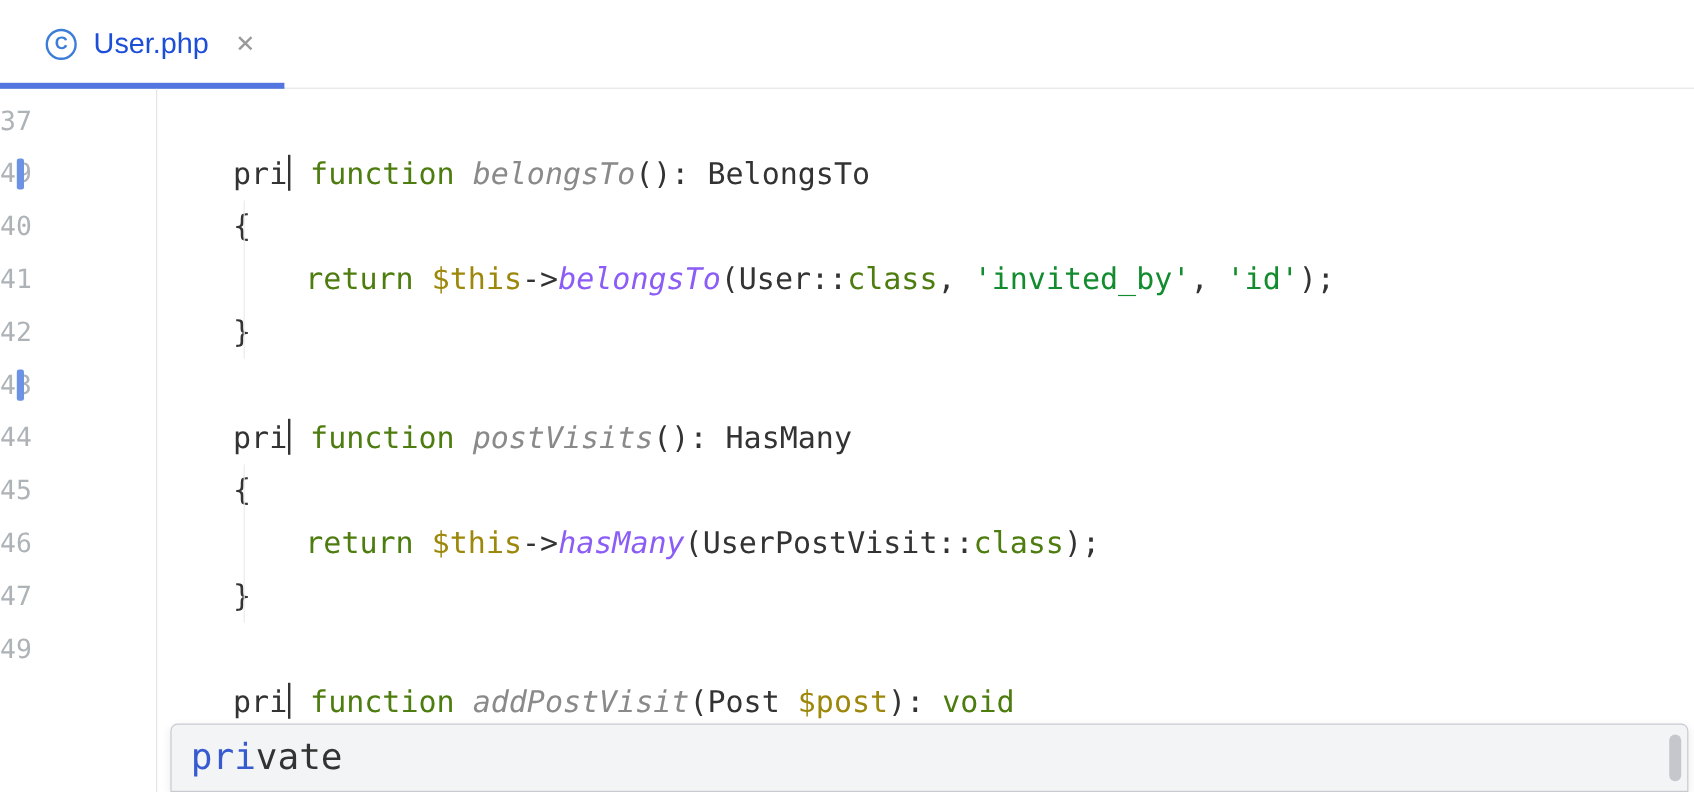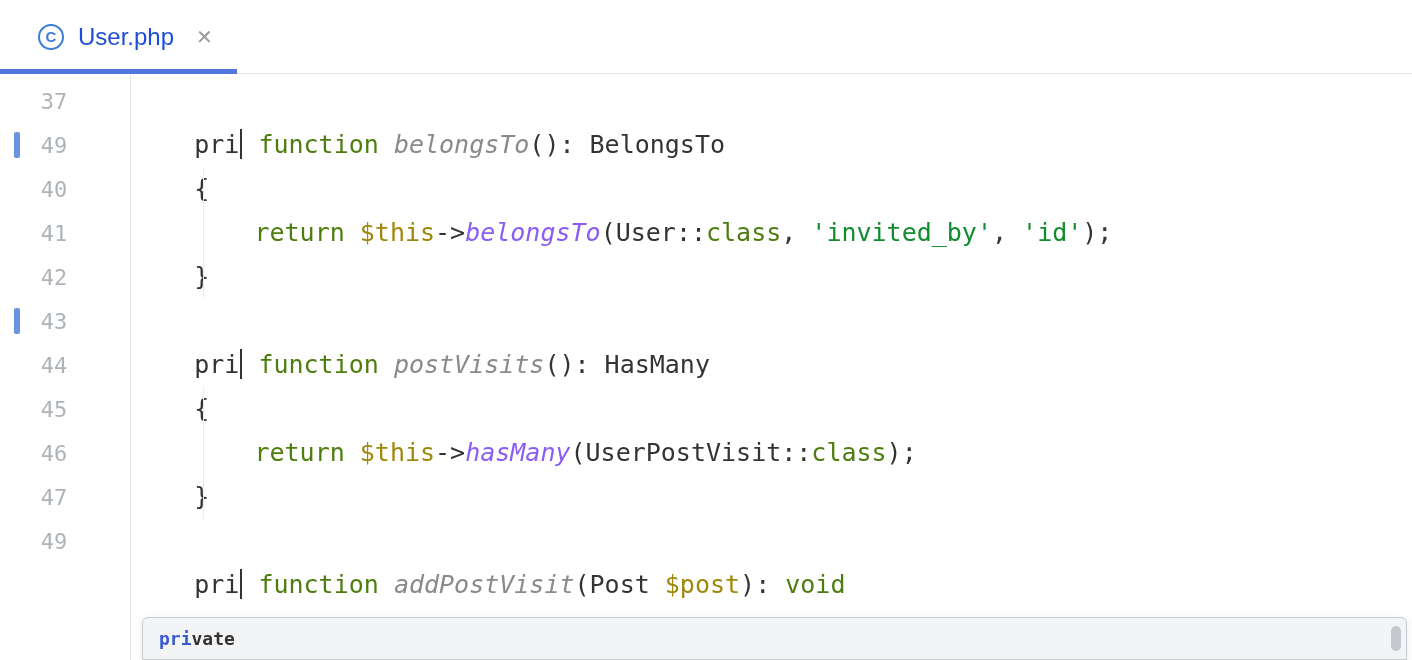--- a/index.html
+++ b/index.html
@@ -65,21 +65,21 @@
     }
     .gutter {
       width: 130px;
       position: relative;
       padding-top: 5px;
     }
     .gutter-line {
       height: 44px;
       display: flex;
       align-items: center;
-      justify-content: center;
+      justify-content: flex-start;
       padding-right: 22px;
       position: relative;
     }
     .line-number {
       font-family: "SF Mono", Consolas, Menlo, monospace;
       font-size: 22px;
       color: #aeb3b8;
     }
     .modified-marker {
       position: absolute;
@@ -145,22 +145,22 @@
       background: #f3f4f6;
       border: 1px solid #c7cad0;
       border-radius: 6px 6px 0 0;
       display: flex;
       align-items: center;
       padding: 10px 16px;
       box-shadow: 0 2px 8px rgba(0,0,0,0.08);
     }
     .ac-text {
       font-family: "SF Mono", Consolas, Menlo, monospace;
-      font-size: 18px;
-      font-weight: 700;
+      font-size: 30px;
+      font-weight: 400;
       color: #333;
     }
     .ac-match { color: #375bcf; }
     .ac-scroll {
       position: absolute;
       right: 5px;
       top: 8px;
       bottom: 8px;
       width: 10px;
       background: #c5c7cd;

